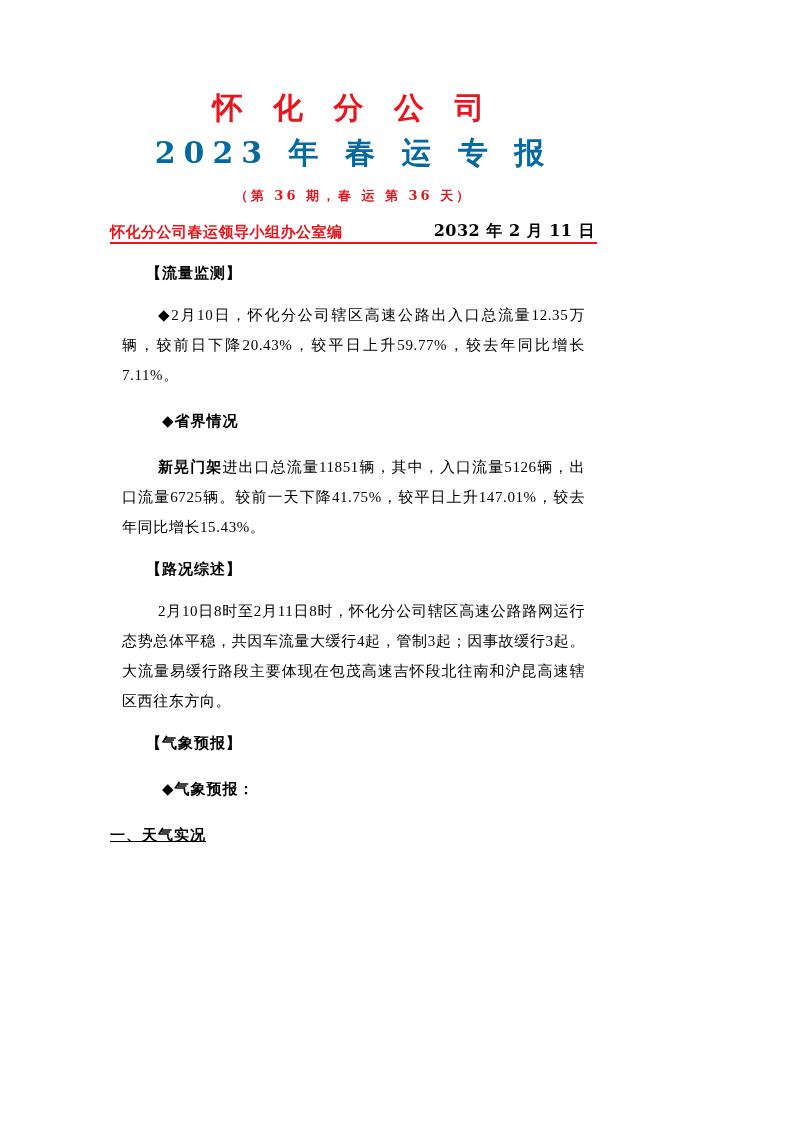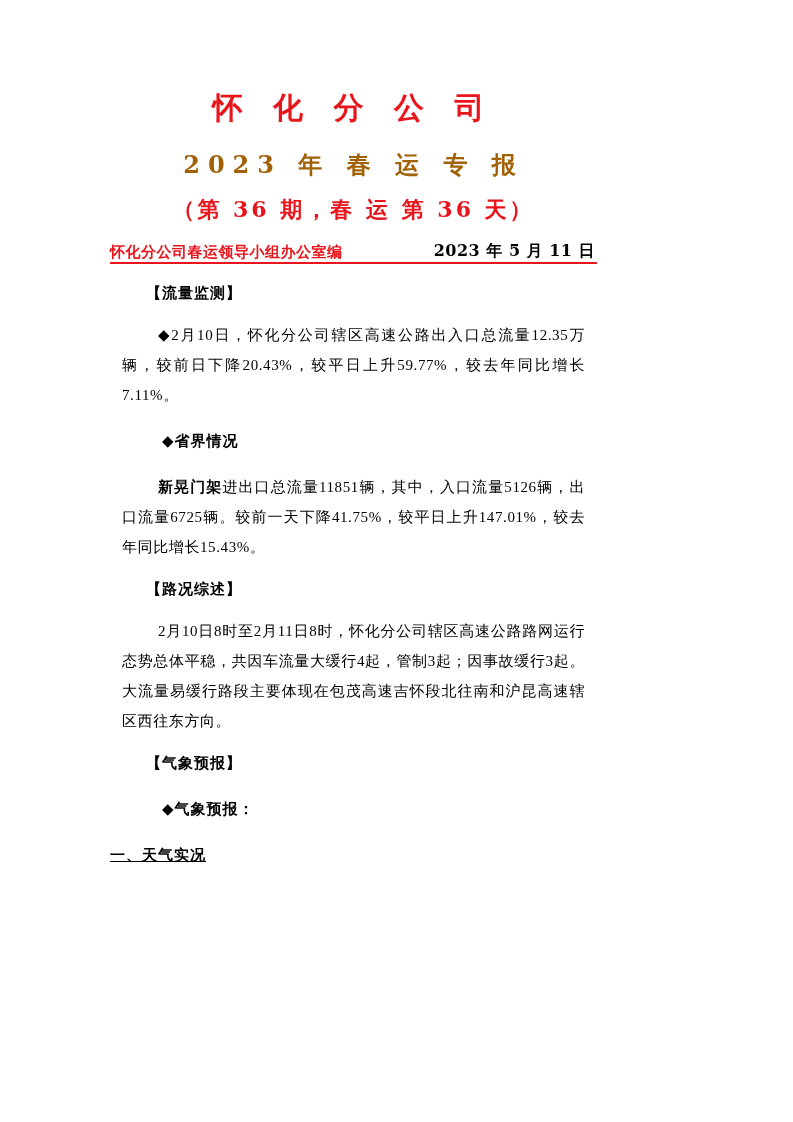--- a/index.html
+++ b/index.html
@@ -29,32 +29,32 @@
   }
   .title-line1 {
     color: #e8161c;
     font-weight: bold;
     font-size: 30px;
     letter-spacing: 10px;
     line-height: 1.35;
     font-family: "DejaVu Serif", "Liberation Serif", serif;
   }
   .title-line2 {
-    color: #a16207;
+    color: #0369a1;
     font-weight: bold;
-    font-size: 24px;
+    font-size: 30px;
     letter-spacing: 8px;
     line-height: 1.35;
-    margin-top: 20px;
+    margin-top: 4px;
     font-family: "DejaVu Serif", "Liberation Serif", serif;
   }
   .title-sub {
     color: #e8161c;
     font-weight: bold;
-    font-size: 22px;
+    font-size: 13px;
     letter-spacing: 3px;
     margin-top: 14px;
     font-family: "DejaVu Serif", "Liberation Serif", serif;
   }
   .byline-row {
     margin-top: 16px;
     display: flex;
     align-items: flex-end;
     justify-content: space-between;
     border-bottom: 2.5px solid #e8161c;
@@ -113,21 +113,21 @@
 <body>
 
 <div class="page">
 
   <div class="masthead">
     <div class="title-line1">怀 化 分 公 司</div>
     <div class="title-line2">2023 年 春 运 专 报</div>
     <div class="title-sub">（第 36 期，春 运 第 36 天）</div>
     <div class="byline-row">
       <div class="byline-left">怀化分公司春运领导小组办公室编</div>
-      <div class="byline-right">2023 年 5 月 11 日</div>
+      <div class="byline-right">2032 年 2 月 11 日</div>
     </div>
   </div>
 
   <div class="content">
 
     <p class="section-head">【流量监测】</p>
 
     <p class="para">◆2月10日，怀化分公司辖区高速公路出入口总流量12.35万辆，较前日下降20.43%，较平日上升59.77%，较去年同比增长7.11%。</p>
 
     <p class="bullet-head">◆省界情况</p>

